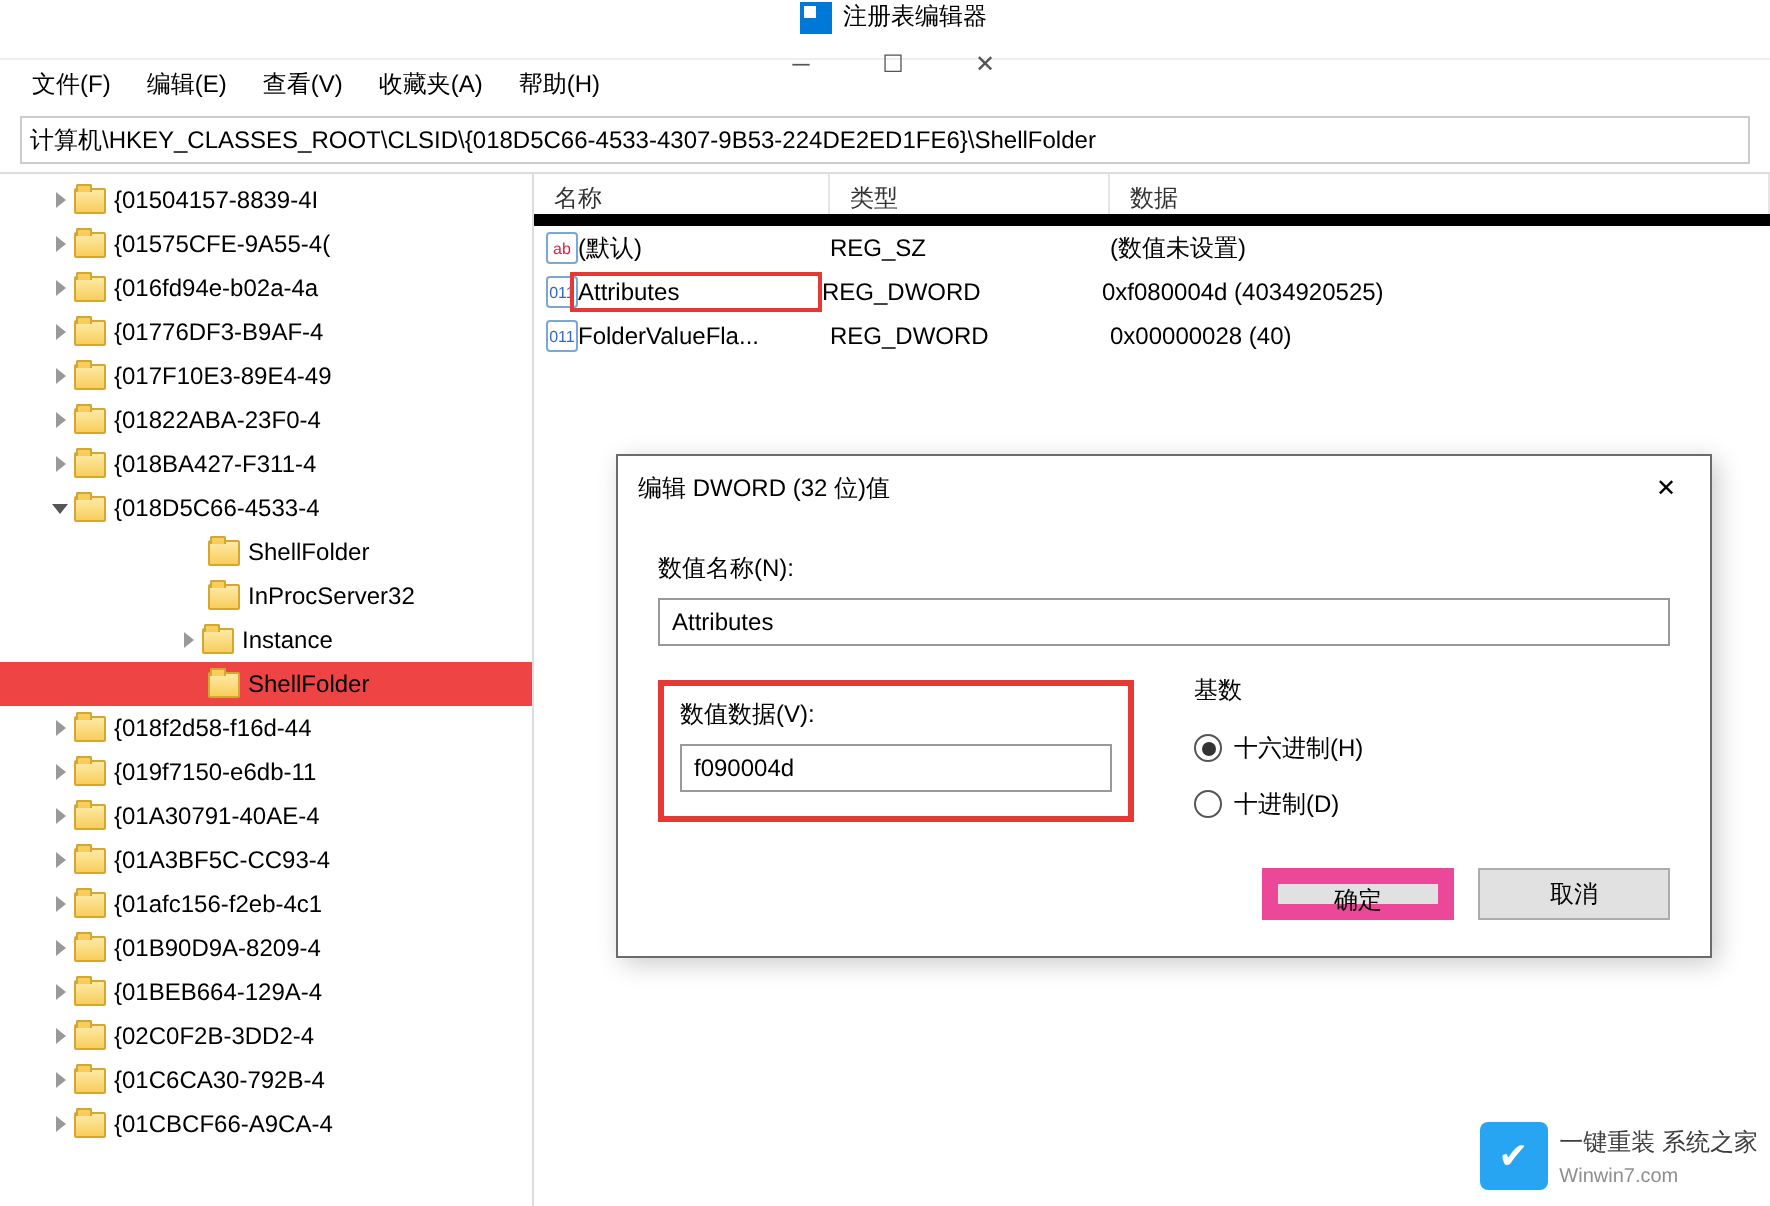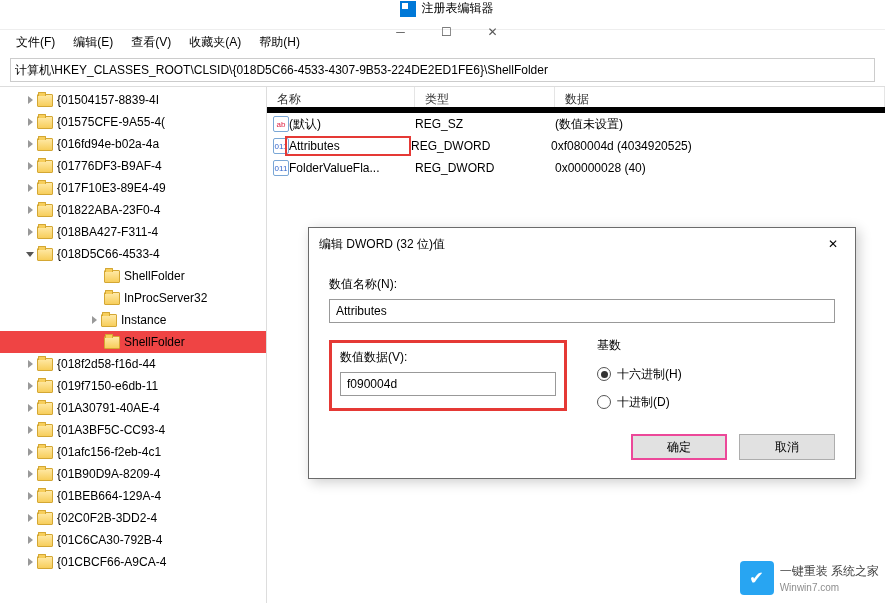--- a/index.html
+++ b/index.html
@@ -60,21 +60,21 @@
 .text-input { width: 100%; height: 24px; border: 1px solid #999; padding: 0 6px; font-size: 12px; }
 .text-input.readonly { background: #fff; }
 .data-row { display: flex; gap: 30px; align-items: center; }
 .value-box { border: 3px solid #e53935; padding: 6px 8px 12px; width: 238px; }
 .radio-group { padding-top: 2px; }
 .radio-line { display:flex; align-items:center; gap:6px; height: 28px; }
 .radio { width:14px; height:14px; border:1px solid #555; border-radius:50%; display:inline-flex; align-items:center; justify-content:center; }
 .radio.checked::after { content:""; width:7px; height:7px; background:#333; border-radius:50%; }
 .dialog-buttons { display:flex; justify-content:flex-end; gap: 12px; padding: 0 20px 18px; }
 .btn { width: 96px; height: 26px; border: 1px solid #adadad; background: #e1e1e1; cursor: default; }
-.btn.primary { border: 2px solid #ec4899; }
+.btn.primary { border: 8px solid #ec4899; }
 
 
 .watermark { position:absolute; right: 6px; bottom: 8px; display:flex; align-items:center; gap:6px; opacity:.95; font-size:13px; color:#333; }
 .wm-badge { width:34px; height:34px; background:#1da1f2; border-radius:4px; display:flex; align-items:center; justify-content:center; color:#fff; font-size:18px; }
 </style>
 </head>
 <body>
 
 <div class="titlebar">
   <div class="titlebar-left">

